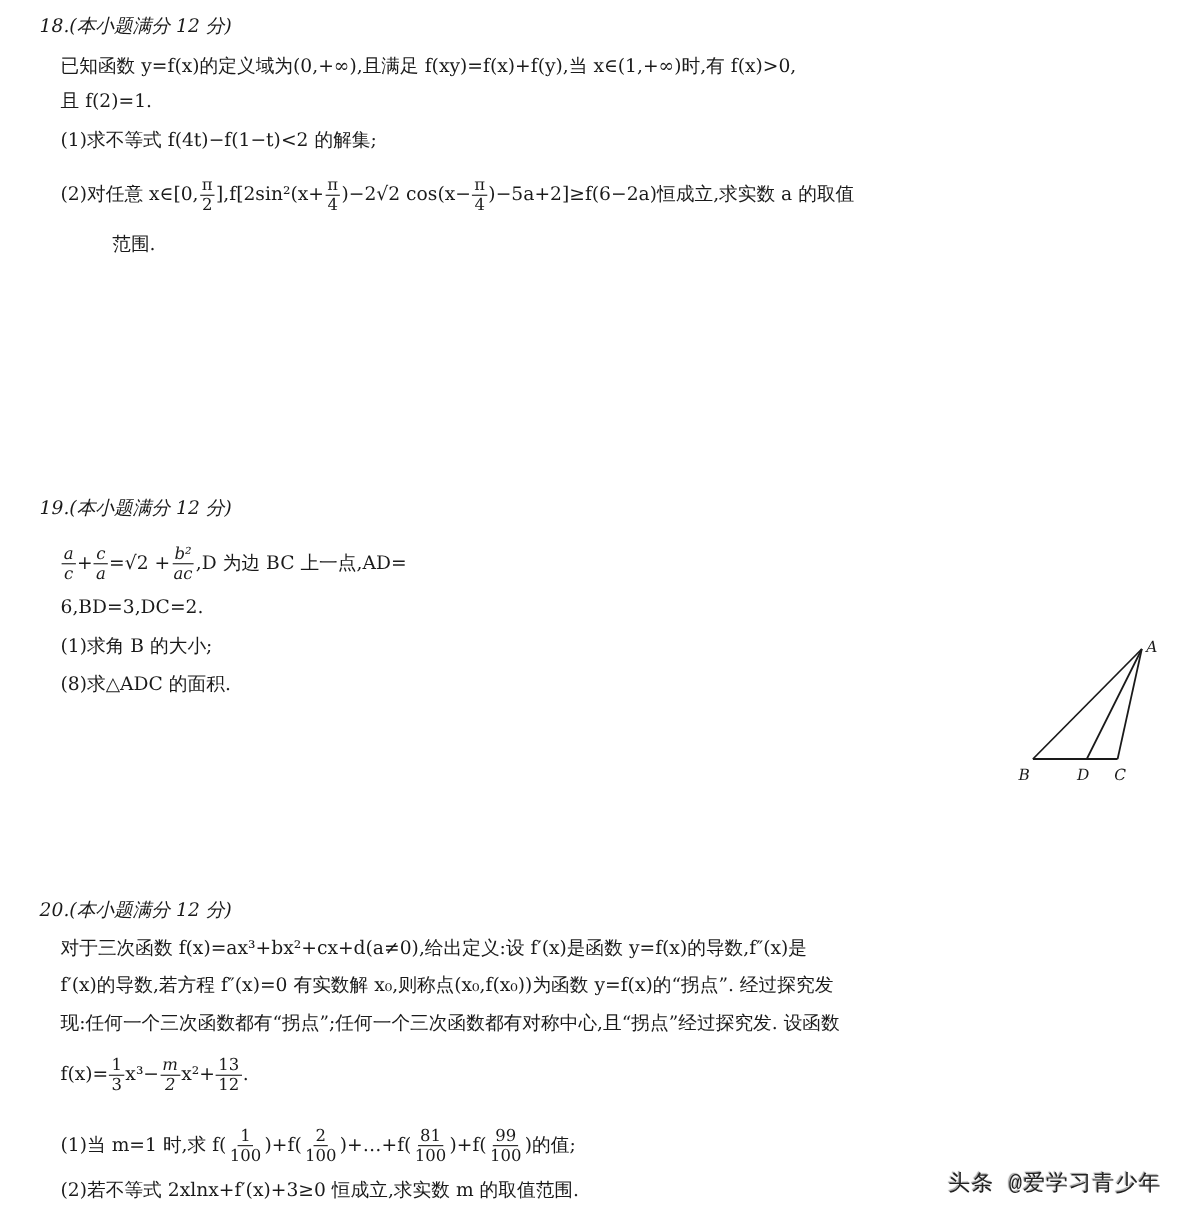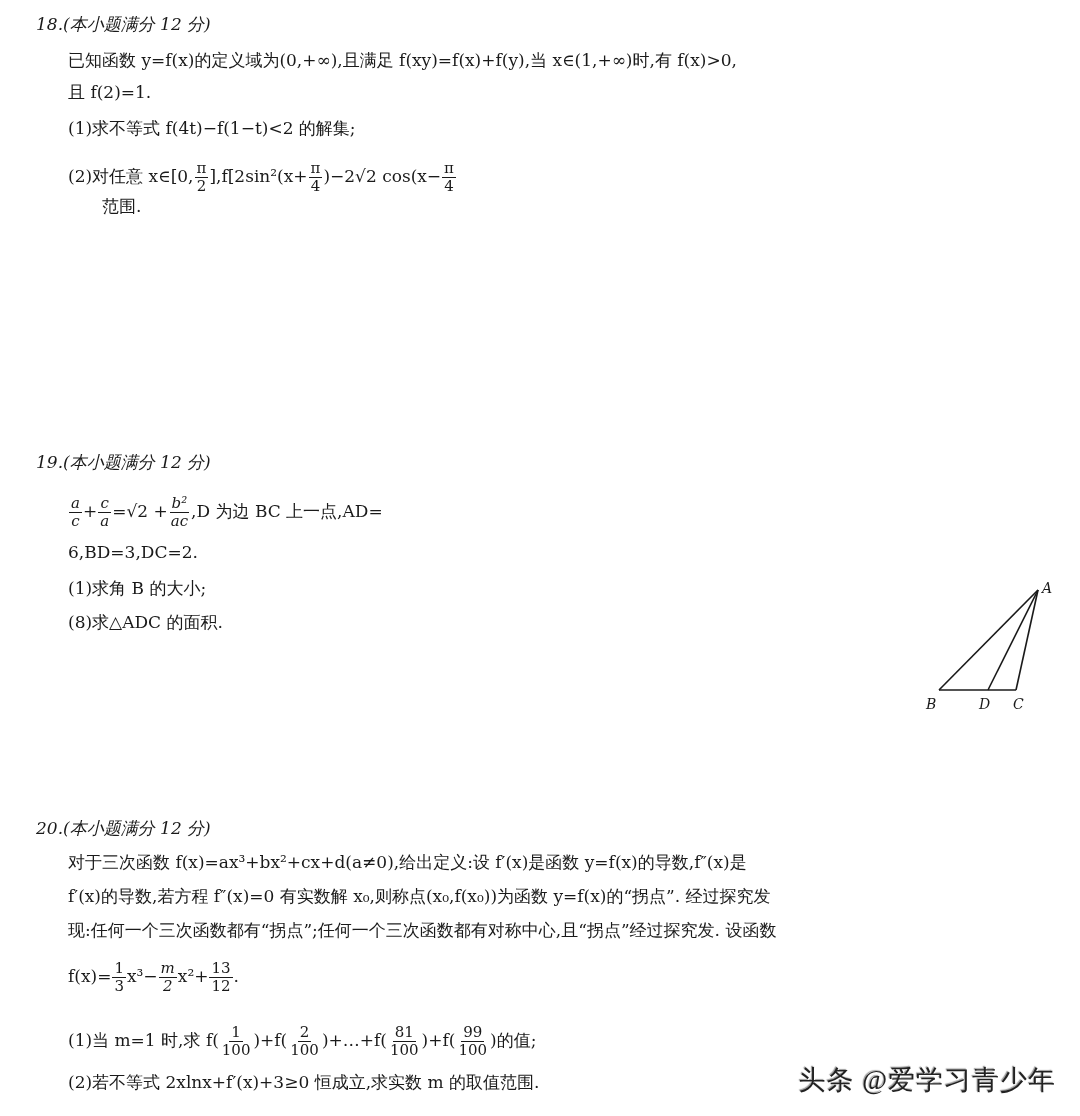--- a/index.html
+++ b/index.html
@@ -4,33 +4,33 @@
 <style>
   html, body { margin: 0; padding: 0; background: #ffffff; }
   body {
     width: 1080px; height: 1116px; position: relative; overflow: hidden;
     font-family: "DejaVu Serif", "Liberation Serif", serif;
     color: #1a1a1a;
     font-size: 17px;
   }
   .line { position: absolute; white-space: nowrap; line-height: 24px; }
   .qnum { left: 36px; font-style: italic; }
-  .body { left: 68px; }
+  .body { left: 55px; }
   .indent { left: 102px; }
   .i { font-style: italic; }
   .frac {
     display: inline-flex; flex-direction: column; align-items: center;
     vertical-align: middle; font-size: 15px; line-height: 17px; margin: 0 1px;
   }
   .frac .num { border-bottom: 1px solid #1a1a1a; padding: 0 2px; }
   .frac .den { padding: 0 2px; }
   .watermark {
     position: absolute; right: 24px; top: 1062px;
-    font-family: Liberation Serif, serif;
-    font-size: 27px; color: #222; letter-spacing: 1px;
+    font-family: Liberation Mono, monospace;
+    font-size: 20px; color: #222; letter-spacing: 1px;
     text-shadow: 1px 1px 1px #fff, -1px -1px 1px #999;
   }
   svg text { font-family: "DejaVu Serif", serif; font-style: italic; font-size: 14px; fill: #1a1a1a; }
 </style>
 </head>
 <body>
 
 <div class="line qnum" style="top:12px">18.(本小题满分 12 分)</div>
 <div class="line body" style="top:48px">已知函数 y=f(x)的定义域为(0,+∞),且满足 f(xy)=f(x)+f(y),当 x∈(1,+∞)时,有 f(x)&gt;0,</div>
 <div class="line body" style="top:80px">且 f(2)=1.</div>
@@ -38,23 +38,23 @@
 <div class="line body" style="top:160px">
   <span>(2)对任意 x∈[0,</span><span class="frac">
       <span class="num">π</span>
       <span class="den">2</span>
     </span><span>],f[2sin²(x+</span><span class="frac">
       <span class="num">π</span>
       <span class="den">4</span>
     </span><span>)−2√2 cos(x−</span><span class="frac">
       <span class="num">π</span>
       <span class="den">4</span>
-    </span>
+    </span><span>)−5a+2]≥f(6−2a)恒成立,求实数 a 的取值</span>
 </div>
-<div class="line indent" style="top:194px">范围.</div>
+<div class="line indent" style="top:210px">范围.</div>
 
 <div class="line qnum" style="top:450px">19.(本小题满分 12 分)</div>
 <div class="line body" style="top:495px">
   <span class="frac i">
       <span class="num">a</span>
       <span class="den">c</span>
     </span><span>+</span><span class="frac i">
       <span class="num">c</span>
       <span class="den">a</span>
     </span><span>=√2 +</span><span class="frac i">

